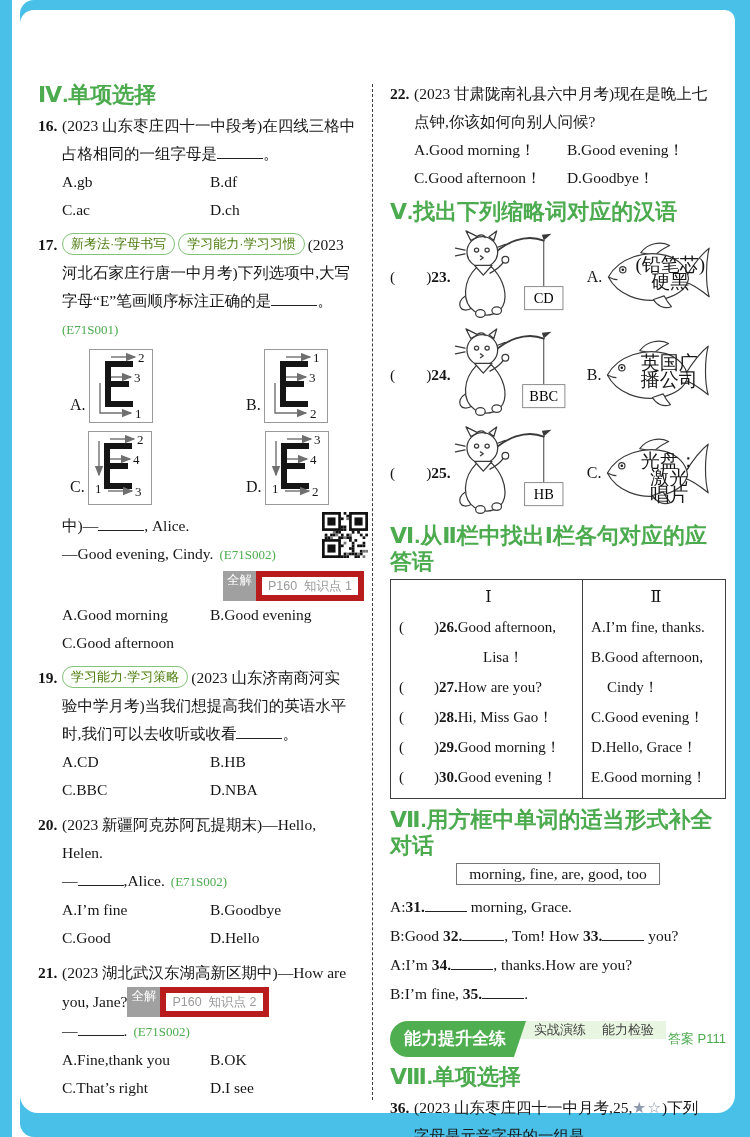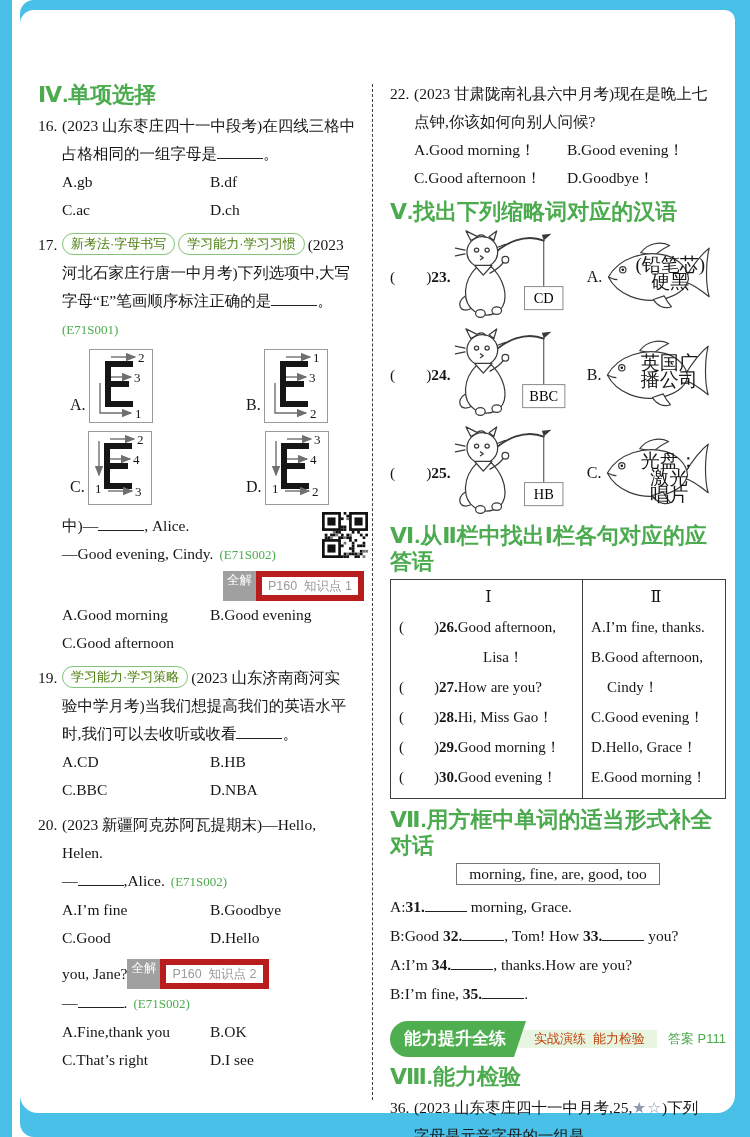--- a/index.html
+++ b/index.html
@@ -8,21 +8,21 @@
   font-family:"Liberation Serif","DejaVu Serif",serif;color:#161616;}
 .side-strip{position:absolute;left:0;top:0;width:12px;height:1137px;background:#49c0e8;}
 .panel{position:absolute;left:20px;top:0;width:730px;height:1137px;background:#49c0e8;border-radius:14px 0 0 14px;}
 .paper{position:absolute;left:20px;top:10px;width:715px;height:1103px;background:#fff;border-radius:14px 10px 18px 18px;}
 .divider{position:absolute;left:372px;top:84px;height:1016px;border-left:1px dashed #3c3c3c;}
 .colL{position:absolute;left:38px;top:80px;width:326px;}
 .colR{position:absolute;left:390px;top:80px;width:336px;}
 .hgreen{font-family:"Liberation Sans","DejaVu Sans",sans-serif;font-weight:bold;color:#4cab4e;
   font-size:22px;line-height:26px;margin:2px 0 4px;}
 .q{position:relative;font-size:15.5px;line-height:28px;margin-bottom:7px;padding-left:24px;}
-.qn{display:inline-block;width:24px;margin-left:-24px;font-weight:normal;}
+.qn{display:inline-block;width:24px;margin-left:-24px;font-weight:bold;}
 .qline{white-space:pre-wrap;}
 .blank{display:inline-block;width:46px;height:15px;border-bottom:1.2px solid #222;}
 .blank.sm{width:42px;}
 .opts{display:flex;flex-wrap:wrap;}
 .opt{width:49%;}
 .opt4{display:inline-block;width:24%;}
 .code{color:#4cab4e;font-size:13px;margin-left:6px;}
 .pill{display:inline-block;font:13px/20px "Liberation Sans","DejaVu Sans",sans-serif;color:#4d7c0f;
   border:1px solid #85c37a;border-radius:11px;padding:0 8px;background:#fcfefb;margin-right:3px;vertical-align:2px;}
 .ref{display:inline-flex;font:12.5px/18px "Liberation Sans","DejaVu Sans",sans-serif;vertical-align:2px;}
@@ -46,26 +46,26 @@
 .ftxt{position:absolute;left:28%;top:22%;width:68%;text-align:center;font-size:19px;line-height:17px;}
 .vi-table{display:flex;border:1.3px solid #3f3f3f;margin:3px 0 8px;}
 .vi-l{width:57.5%;border-right:1.3px solid #3f3f3f;padding:2px 4px 6px 8px;}
 .vi-r{width:42.5%;padding:2px 4px 6px 8px;}
 .vi-h{text-align:center;font-size:16px;line-height:30px;}
 .tl{line-height:30px;font-size:15px;white-space:pre-wrap;}
 .tl.cont1{padding-left:84px;}
 .tl.cont2{padding-left:16px;}
 .wordbox{display:table;margin:3px auto 7px;border:1px solid #777;padding:1px 12px;font-size:15.5px;}
 .dl{line-height:29px;font-size:15.5px;white-space:pre-wrap;}
-.banner{display:flex;align-items:center;height:36px;margin:13px 0 7px;}
+.banner{display:flex;align-items:flex-start;height:36px;margin:13px 0 7px;}
 .btitle{position:relative;z-index:2;background:#4fae50;color:#fff;
   font:bold 17px/36px "Liberation Sans","DejaVu Sans",sans-serif;padding:0 8px 0 14px;border-radius:18px 0 0 18px;white-space:nowrap;}
 .btitle::after{content:"";position:absolute;right:-12px;top:0;border-top:36px solid #4fae50;border-right:12px solid transparent;}
-.bstrip{background:#e8f5e0;display:flex;align-items:center;gap:7px;padding:0 12px 0 26px;
-  font:13px "Liberation Sans","DejaVu Sans",sans-serif;color:#c2410c;margin-left:-6px;white-space:nowrap;}
+.bstrip{background:#e8f5e0;display:flex;align-items:center;gap:16px;padding:0 12px 0 26px;
+  font:13px "Liberation Sans","DejaVu Sans",sans-serif;color:#404040;margin-left:-6px;white-space:nowrap;}
 .bans{margin-left:auto;align-self:center;font:13px "Liberation Sans","DejaVu Sans",sans-serif;color:#4cab4e;white-space:nowrap;}
 .stars{color:#8f9aae;letter-spacing:1px;}
 </style>
 </head>
 <body>
 
 <svg width="0" height="0" style="position:absolute">
   <defs>
     <marker id="ah" markerWidth="9" markerHeight="8" refX="6.5" refY="3" orient="auto">
       <path d="M0,0 L7.5,3 L0,6 Z" fill="#6f6f6f"></path>
@@ -305,20 +305,21 @@
       <div class="qline"><span>—</span><span class="blank"></span><span>,Alice.</span><span class="code">(E71S002)</span></div>
       <div class="opts">
         <span class="opt">A.I’m fine</span>
         <span class="opt">B.Goodbye</span>
         <span class="opt">C.Good</span>
         <span class="opt">D.Hello</span>
       </div>
     </div>
 
     <div class="q">
+      <div class="qline"><span class="qn">21.</span><span>(2023 湖北武汉东湖高新区期中)—How are</span></div>
       <div class="rowsplit">
           <span class="qline">you, Jane?</span>
           <span class="ref">
             <span class="rb">全解</span>
             <span class="rr">P160  知识点 2</span>
           </span>
         </div>
       <div class="qline"><span>—</span><span class="blank"></span><span>.</span><span class="code">(E71S002)</span></div>
       <div class="opts">
         <span class="opt">A.Fine,thank you</span>
@@ -436,21 +437,21 @@
 
     <div class="banner">
       <div class="btitle">能力提升全练</div>
       <div class="bstrip">
         <span>实战演练</span>
         <span>能力检验</span>
       </div>
       <div class="bans">答案 P111</div>
     </div>
 
-    <div class="hgreen">Ⅷ.能力检验</div>
+    <div class="hgreen">Ⅷ.单项选择</div>
 
     <div class="q">
       <div class="qline"><span class="qn">36.</span><span>(2023 山东枣庄四十一中月考,25,</span><span class="stars">★☆</span><span>)下列</span></div>
       <div class="qline"><span>字母是元音字母的一组是 </span><span class="blank"></span><span>。</span></div>
       <div>
         <span class="opt4">A.EG</span>
         <span class="opt4">B.AC</span>
         <span class="opt4">C.BE</span>
         <span class="opt4">D.AE</span>
       </div>

